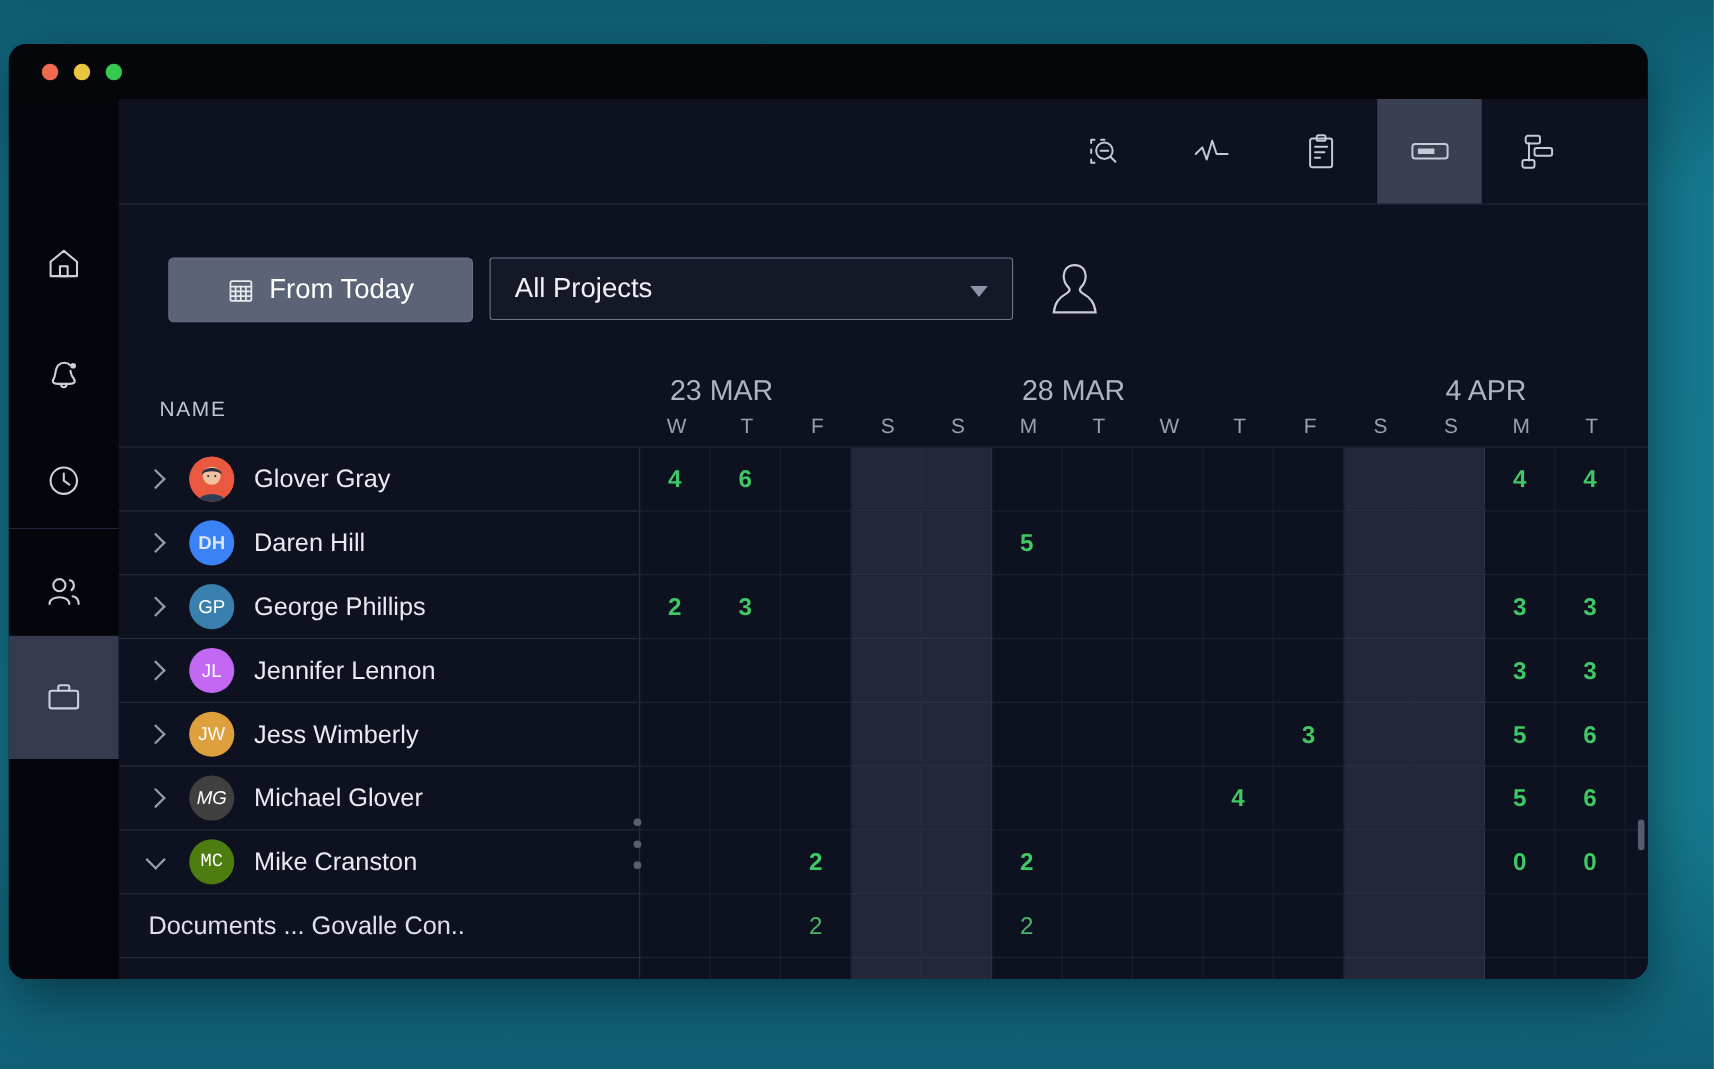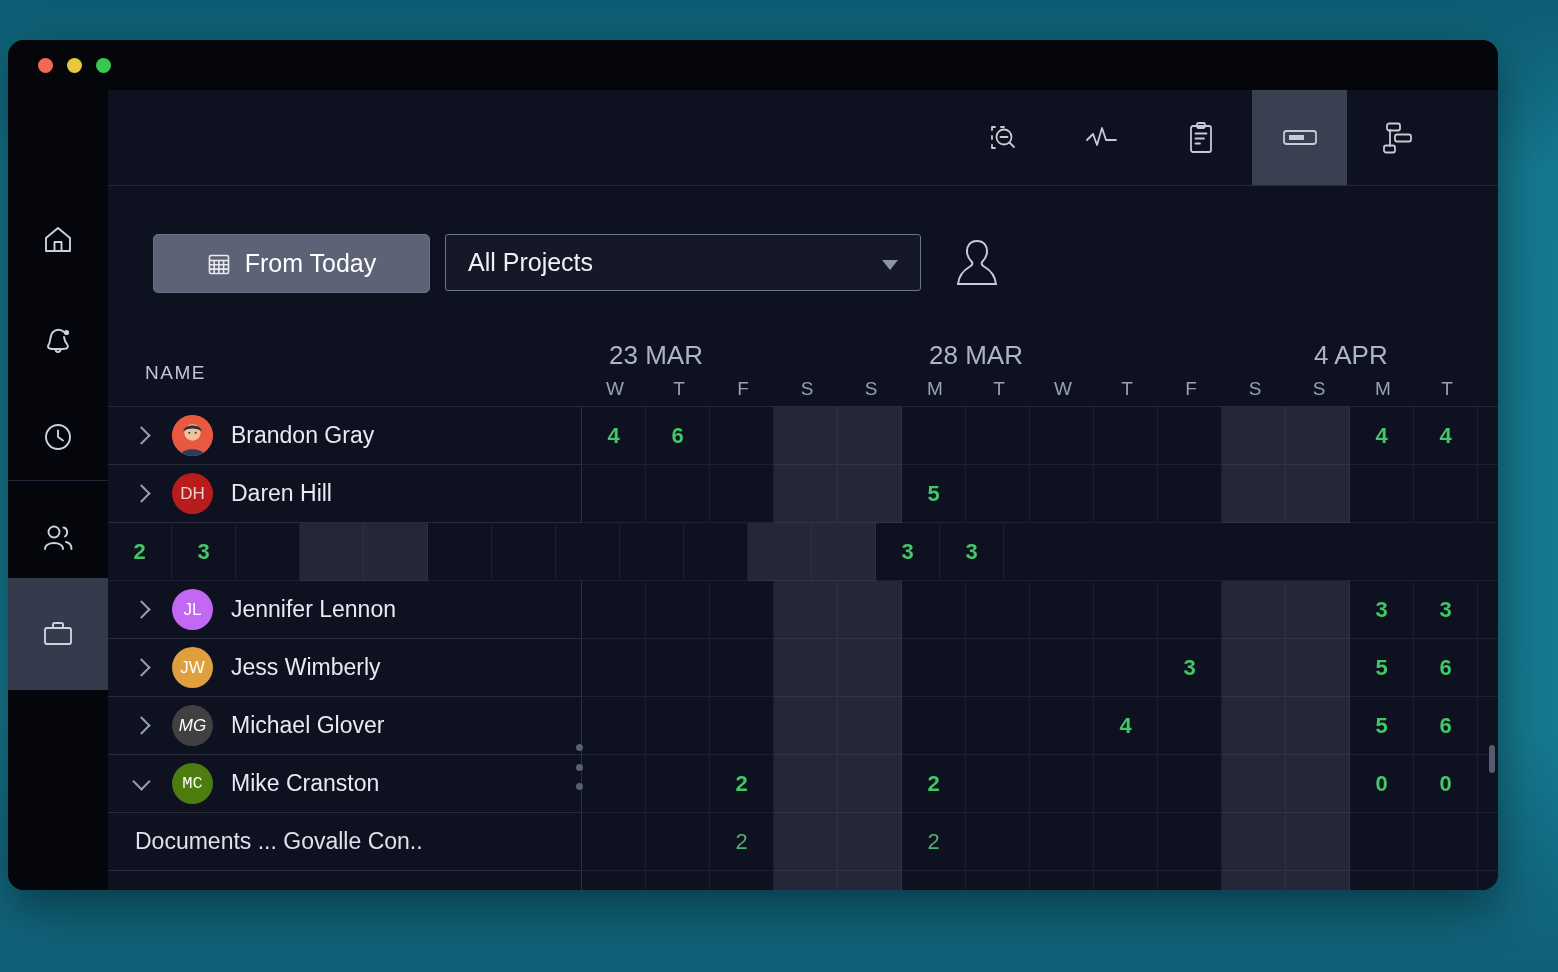--- a/index.html
+++ b/index.html
@@ -219,21 +219,21 @@
             <span class="avatar photo" style="background: rgb(232, 89, 63);">
               <svg viewBox="0 0 41 41">
                 <circle cx="20.5" cy="20.5" r="20.5" fill="#e8593f"></circle>
                 <path d="M8 41 C9 32 32 32 33 41 Z" fill="#2c3e57"></path>
                 <circle cx="20.5" cy="17.5" r="8.2" fill="#f2c29e"></circle>
                 <path d="M11.5 16.5 C11.5 8.5 29.5 8.5 29.5 16.5 C26 12.5 15 12.5 11.5 16.5 Z" fill="#27303f"></path>
                 <circle cx="17.3" cy="17.8" r="1" fill="#27303f"></circle>
                 <circle cx="23.7" cy="17.8" r="1" fill="#27303f"></circle>
               </svg>
             </span>
-            <span class="pname">Brandon Gray</span>
+            <span class="pname">Glover Gray</span>
           </div>
           <div class="cell">
             <span class="val">4</span>
           </div>
           <div class="cell">
             <span class="val">6</span>
           </div>
           <div class="cell"></div>
           <div class="cell weekend"></div>
           <div class="cell weekend"></div>
@@ -248,21 +248,21 @@
             <span class="val">4</span>
           </div>
           <div class="cell">
             <span class="val">4</span>
           </div>
           <div class="cell filler"></div>
         </div>
         <div class="grow">
           <div class="name-cell">
             <span class="chev"></span>
-            <span class="avatar" style="background: #b91c1c; color: rgba(255, 255, 255, 0.8);">DH</span>
+            <span class="avatar" style="background: #3b82f6; color: rgba(255, 255, 255, 0.8); font-weight: bold;">DH</span>
             <span class="pname">Daren Hill</span>
           </div>
           <div class="cell"></div>
           <div class="cell"></div>
           <div class="cell"></div>
           <div class="cell weekend"></div>
           <div class="cell weekend"></div>
           <div class="cell">
             <span class="val">5</span>
           </div>
@@ -270,20 +270,25 @@
           <div class="cell"></div>
           <div class="cell"></div>
           <div class="cell"></div>
           <div class="cell weekend"></div>
           <div class="cell weekend"></div>
           <div class="cell"></div>
           <div class="cell"></div>
           <div class="cell filler"></div>
         </div>
         <div class="grow">
+          <div class="name-cell">
+            <span class="chev"></span>
+            <span class="avatar" style="background: rgb(58, 128, 175); color: rgb(255, 255, 255);">GP</span>
+            <span class="pname">George Phillips</span>
+          </div>
           <div class="cell">
             <span class="val">2</span>
           </div>
           <div class="cell">
             <span class="val">3</span>
           </div>
           <div class="cell"></div>
           <div class="cell weekend"></div>
           <div class="cell weekend"></div>
           <div class="cell"></div>

